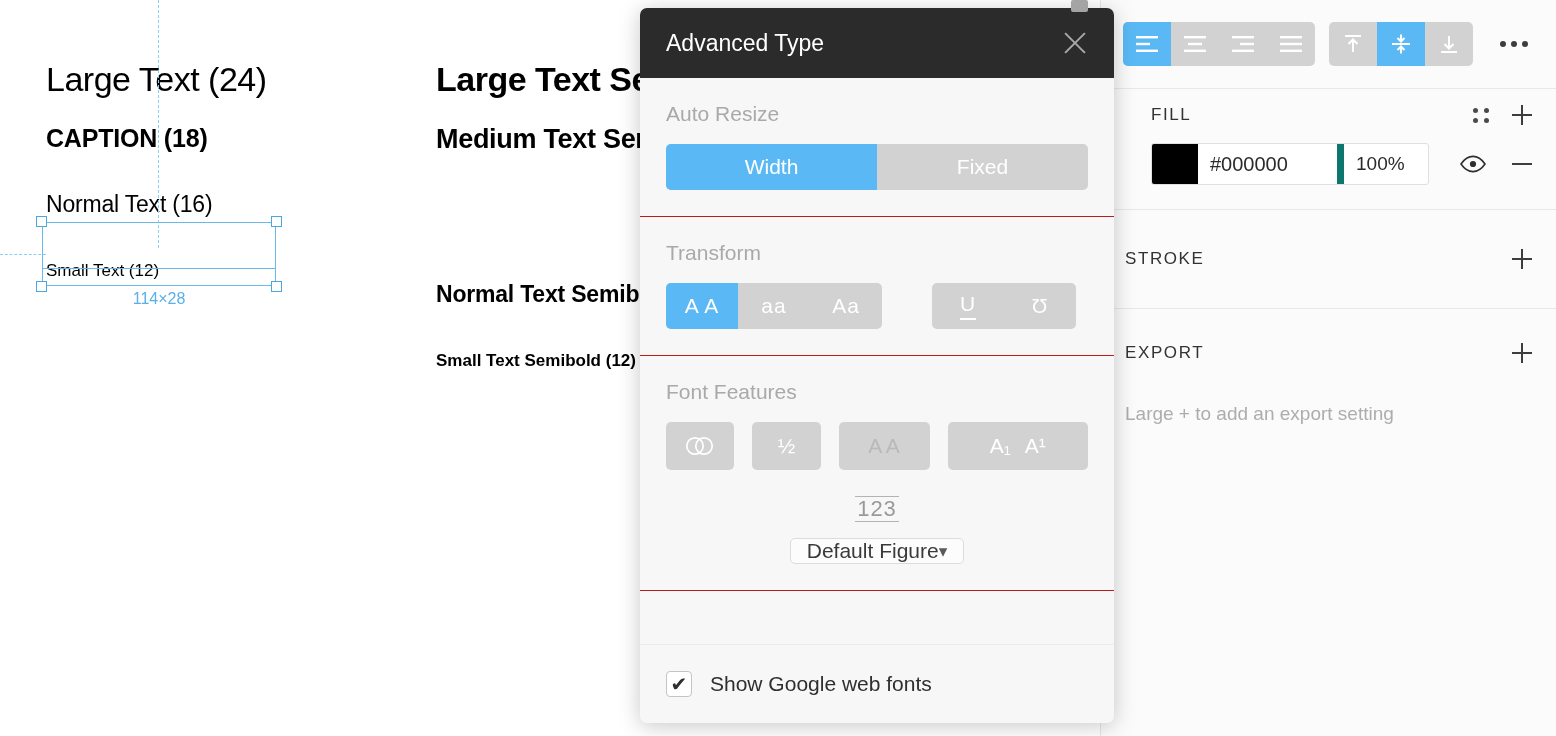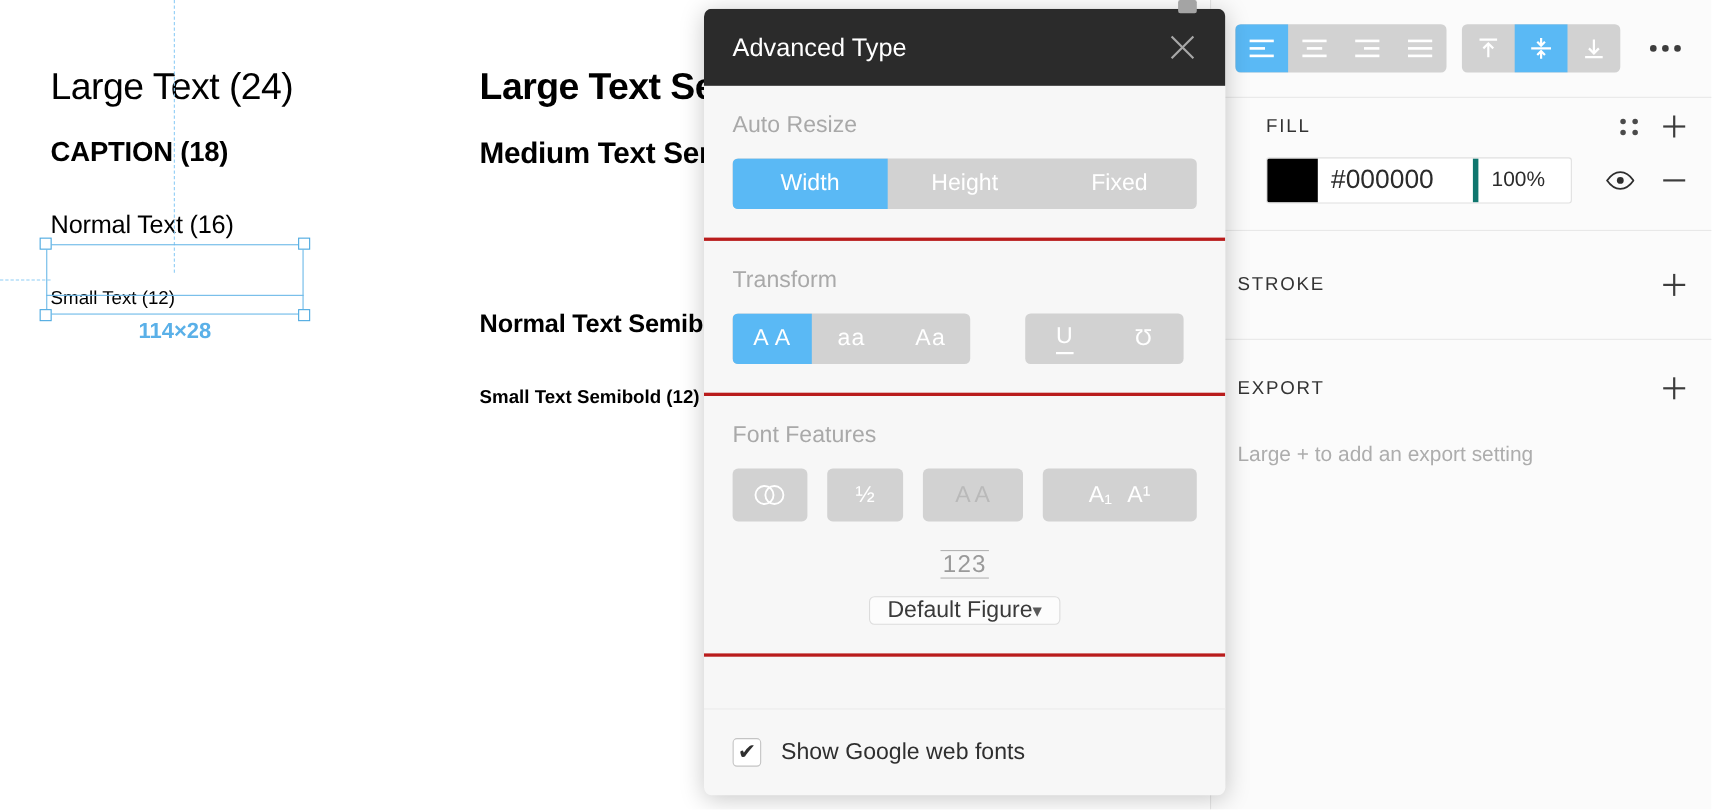--- a/index.html
+++ b/index.html
@@ -55,21 +55,21 @@
     position: absolute; width: 11px; height: 11px;
     background: #ffffff; border: 1.5px solid #4aa8e0;
   }
   .h-tl { left: -6px; top: -6px; }
   .h-tr { right: -6px; top: -6px; }
   .h-bl { left: -6px; bottom: -6px; }
   .h-br { right: -6px; bottom: -6px; }
   #dim-label {
     position: absolute; left: 50%; transform: translateX(-50%);
     top: 68px;
-    font-size: 20px; color: #5ab0e8; white-space: nowrap; font-weight: bold;
+    font-size: 16px; color: #5ab0e8; white-space: nowrap;
   }
 
   
   #right-panel {
     position: absolute; right: 0; top: 0;
     width: 456px; height: 736px;
     background: #fbfbfb;
     border-left: 1px solid #e6e6e6;
   }
   .panel-section { border-bottom: 1px solid #e8e8e8; }
@@ -124,23 +124,23 @@
     display: flex; align-items: center;
     padding: 0 24px; gap: 20px; height: 46px;
   }
   .color-input-wrap {
     display: flex; align-items: center;
     border: 1px solid #e0e0e0; border-radius: 3px;
     background: #ffffff; height: 42px; overflow: hidden;
   }
   .swatch { width: 46px; height: 40px; background: #000000; flex: none; }
   .hex-field {
-    padding: 0 12px; font-size: 24px; color: #2b2b2b;
+    padding: 0 12px; font-size: 20px; color: #2b2b2b;
     width: 146px; display: flex; align-items: center;
-    border-right: 5px solid #0f766e; height: 100%;
+    border-right: 7px solid #0f766e; height: 100%;
   }
   .opacity-field {
     padding: 0 12px; font-size: 19px; color: #2b2b2b;
     width: 84px; display: flex; align-items: center; height: 100%;
   }
   .row-actions { margin-left: auto; display: flex; align-items: center; gap: 26px; }
   .minus { width: 20px; height: 2px; background: #3d3d3d; }
 
   #export-hint {
     padding: 6px 24px 0; font-size: 19px; color: #adadad;
@@ -174,21 +174,21 @@
     cursor: pointer; position: relative;
   }
   #modal-close::before, #modal-close::after {
     content: ""; position: absolute; left: 3px; top: 16px;
     width: 28px; height: 2px; background: #a8a8a8;
   }
   #modal-close::before { transform: rotate(45deg); }
   #modal-close::after { transform: rotate(-45deg); }
 
   #modal-body { flex: 1; overflow: hidden; }
-  .modal-group { padding: 24px 26px 26px; border-bottom: 3px solid #b91c1c; }
+  .modal-group { padding: 24px 26px 26px; border-bottom: 1px solid #b91c1c; }
   .group-label {
     font-size: 21px; color: #a9a9a9; margin-bottom: 18px; font-weight: 400;
   }
   .pill-group {
     display: flex; background: #d2d2d2; border-radius: 5px; overflow: hidden;
   }
   .pill {
     flex: 1; height: 46px;
     display: flex; align-items: center; justify-content: center;
     color: #ffffff; font-size: 21px; cursor: pointer;
@@ -435,21 +435,20 @@
       <div id="modal-title">Advanced Type</div>
       <div id="modal-close"></div>
     </div>
 
     <div id="modal-body">
 
       <div class="modal-group">
         <div class="group-label">Auto Resize</div>
         <div class="pill-group">
           <div class="pill active">Width</div>
-          <div class="pill">Height</div>
           <div class="pill">Fixed</div>
         </div>
       </div>
 
       <div class="modal-group">
         <div class="group-label">Transform</div>
         <div class="transform-row">
           <div class="tf-group">
             <div class="tf-btn active">A A</div>
             <div class="tf-btn">aa</div>

